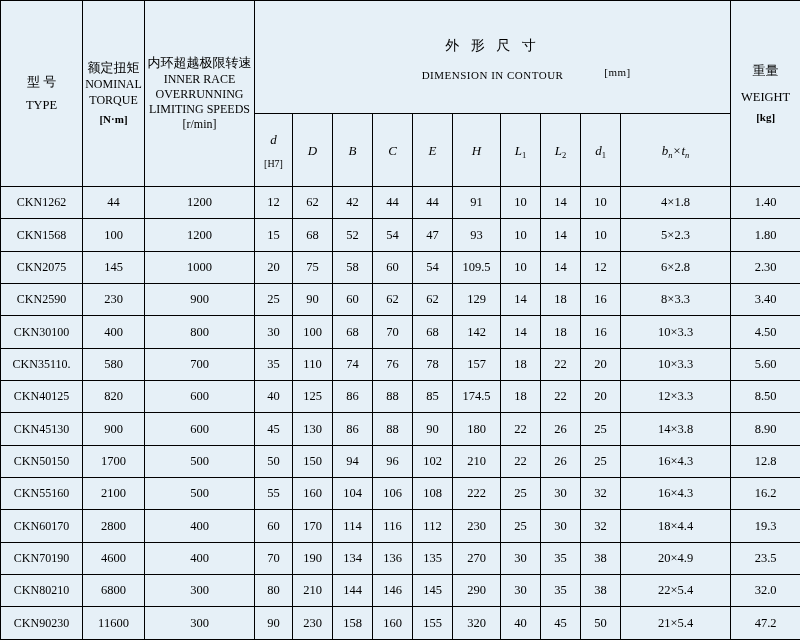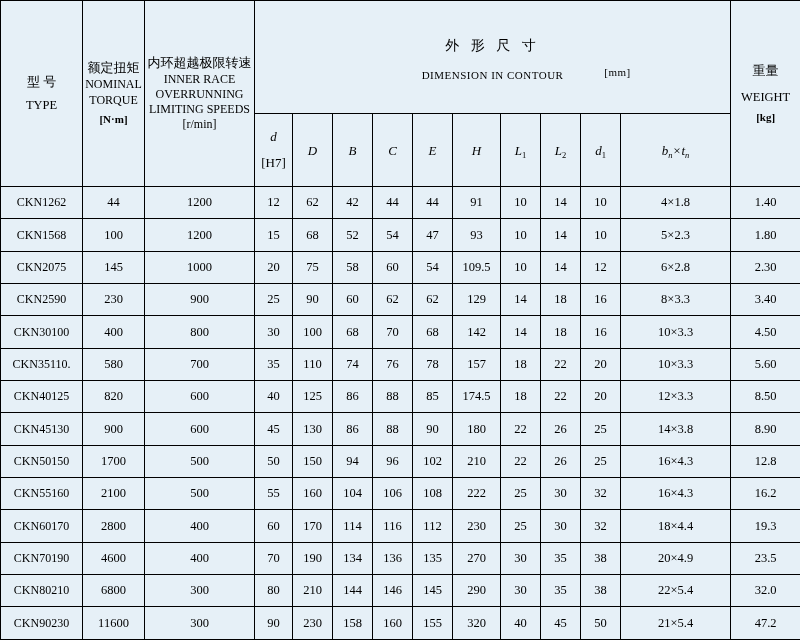--- a/index.html
+++ b/index.html
@@ -29,21 +29,21 @@
   }
   .hdr {
     font-size: 12.5px;
     line-height: 1.22;
   }
   .hdr-cn {
     font-size: 13px;
     font-family: Liberation Serif, serif;
   }
   .hdr-small {
-    font-size: 13px;
+    font-size: 10px;
   }
   .dim-title-cn {
     font-size: 14px;
     letter-spacing: 4px;
     display: block;
     margin-bottom: 14px;
   }
   .dim-title-en {
     font-size: 11px;
     display: block;

